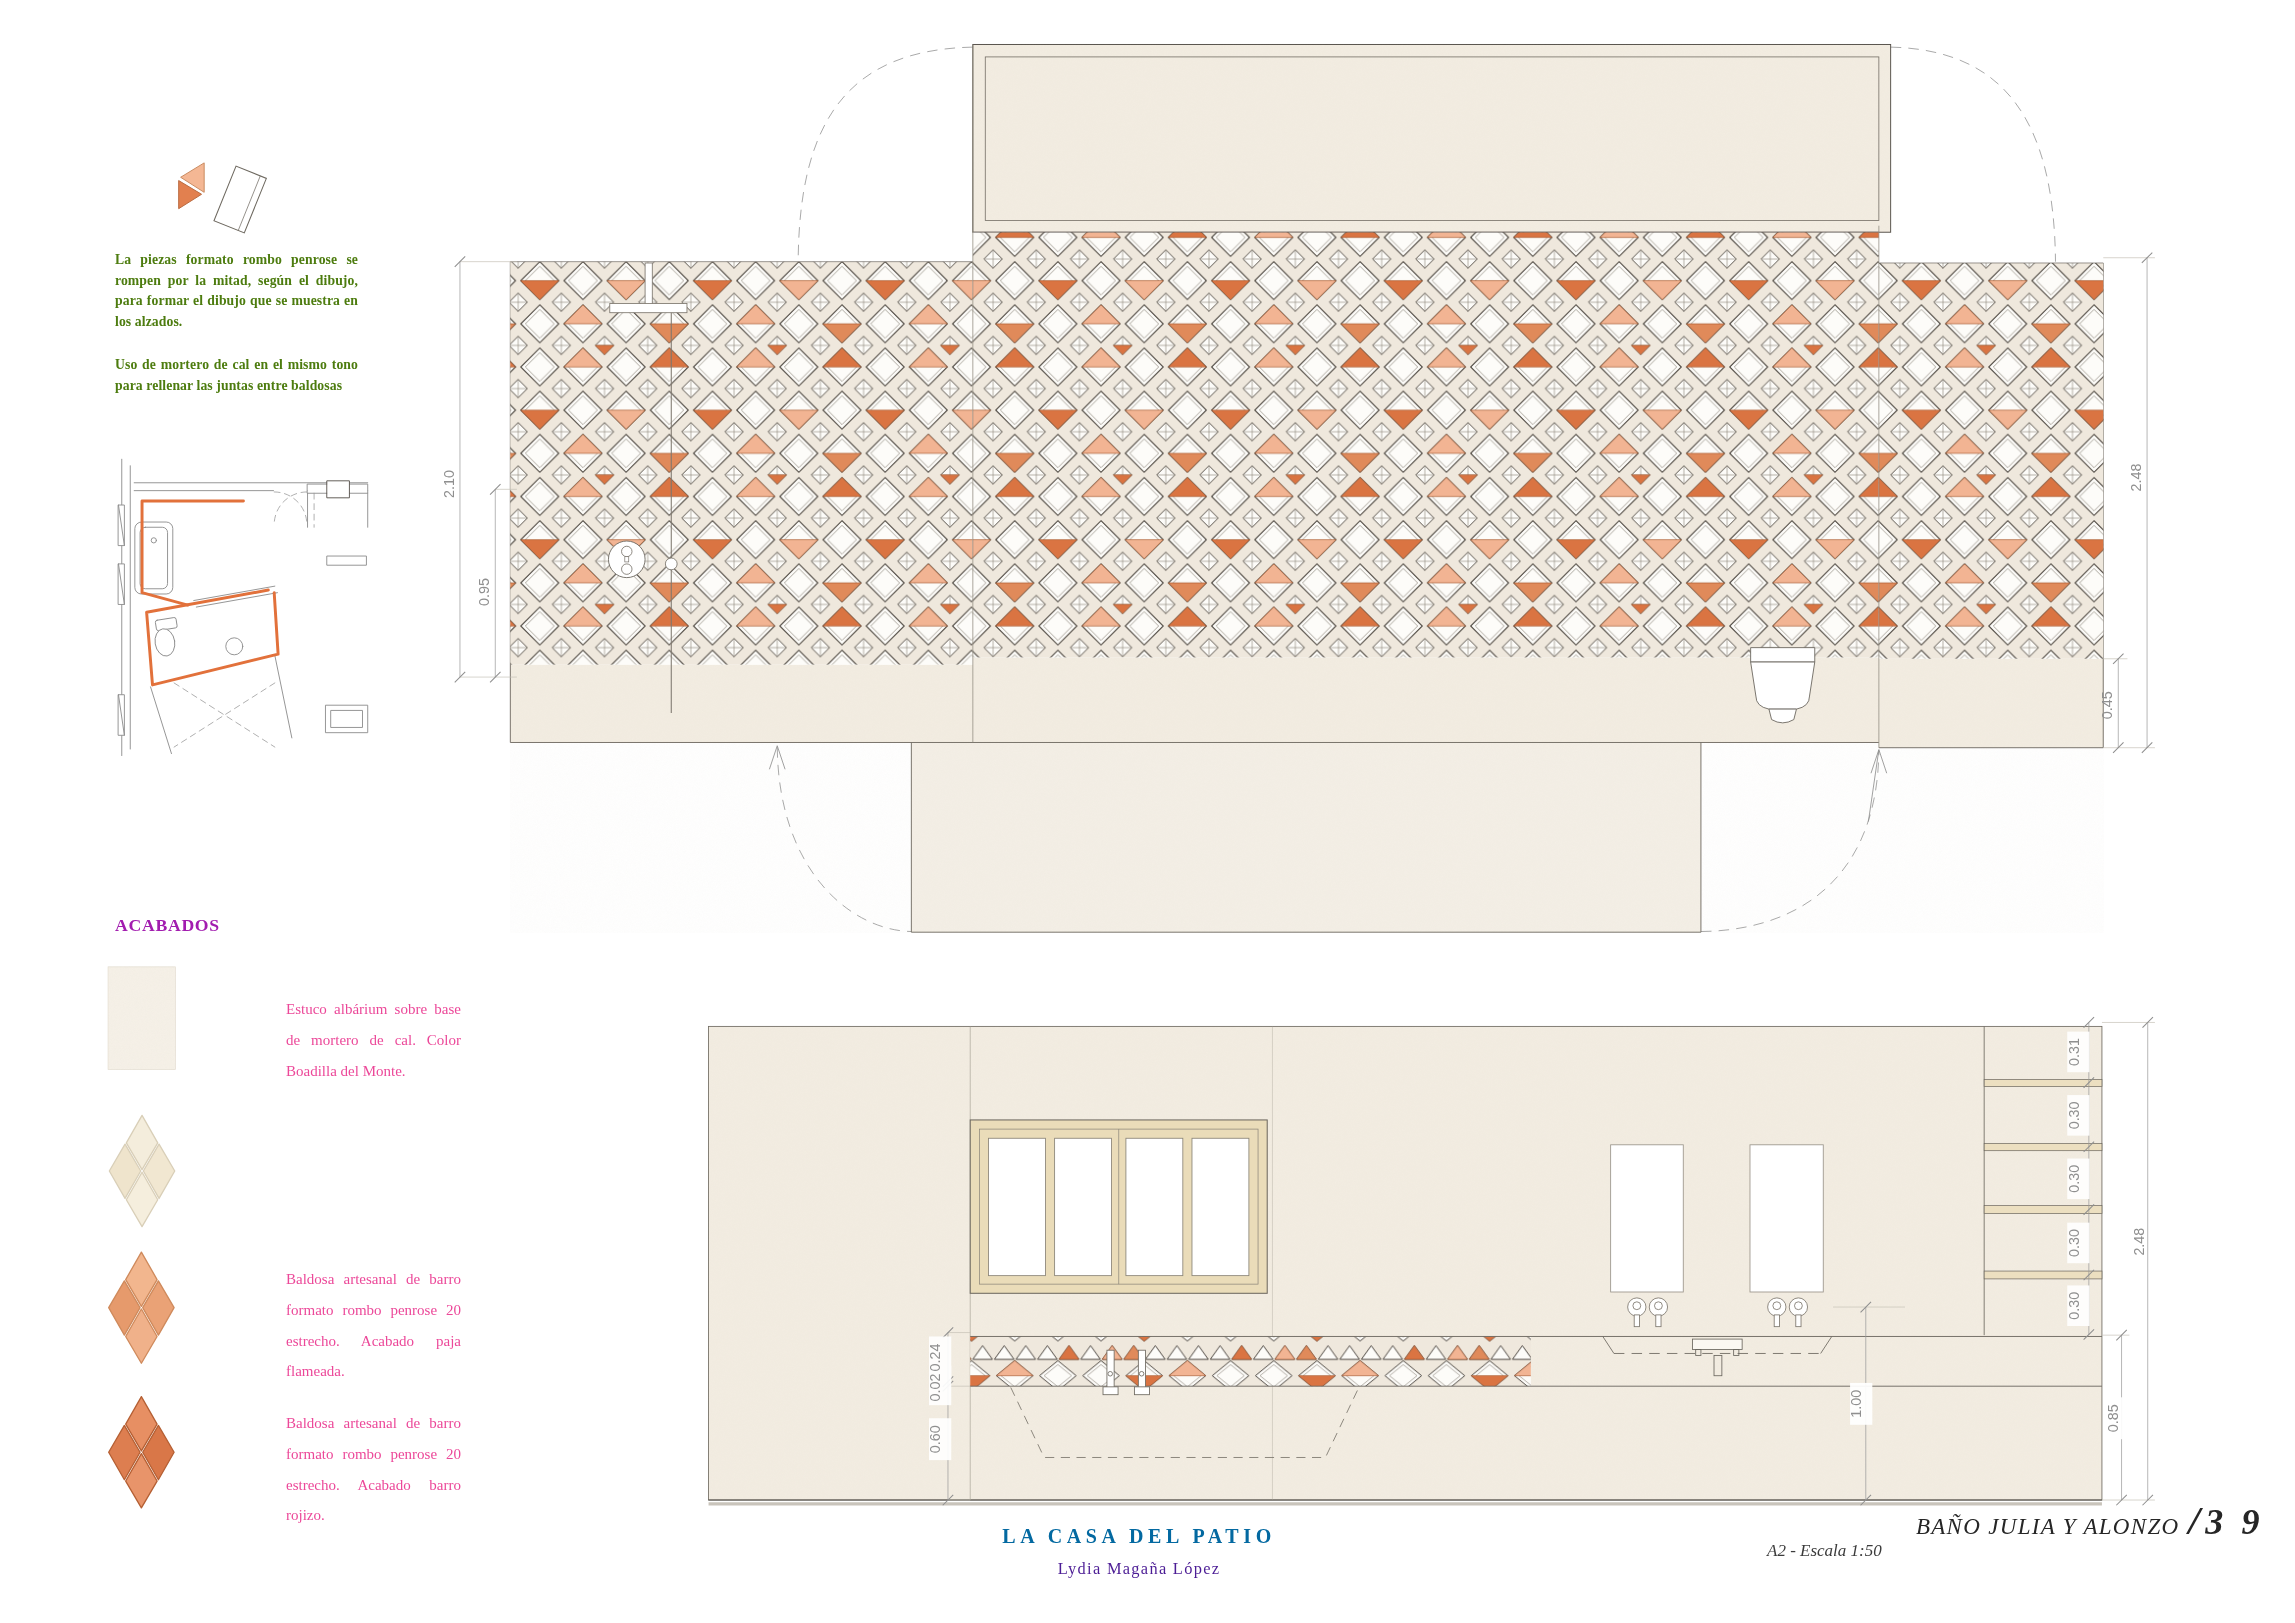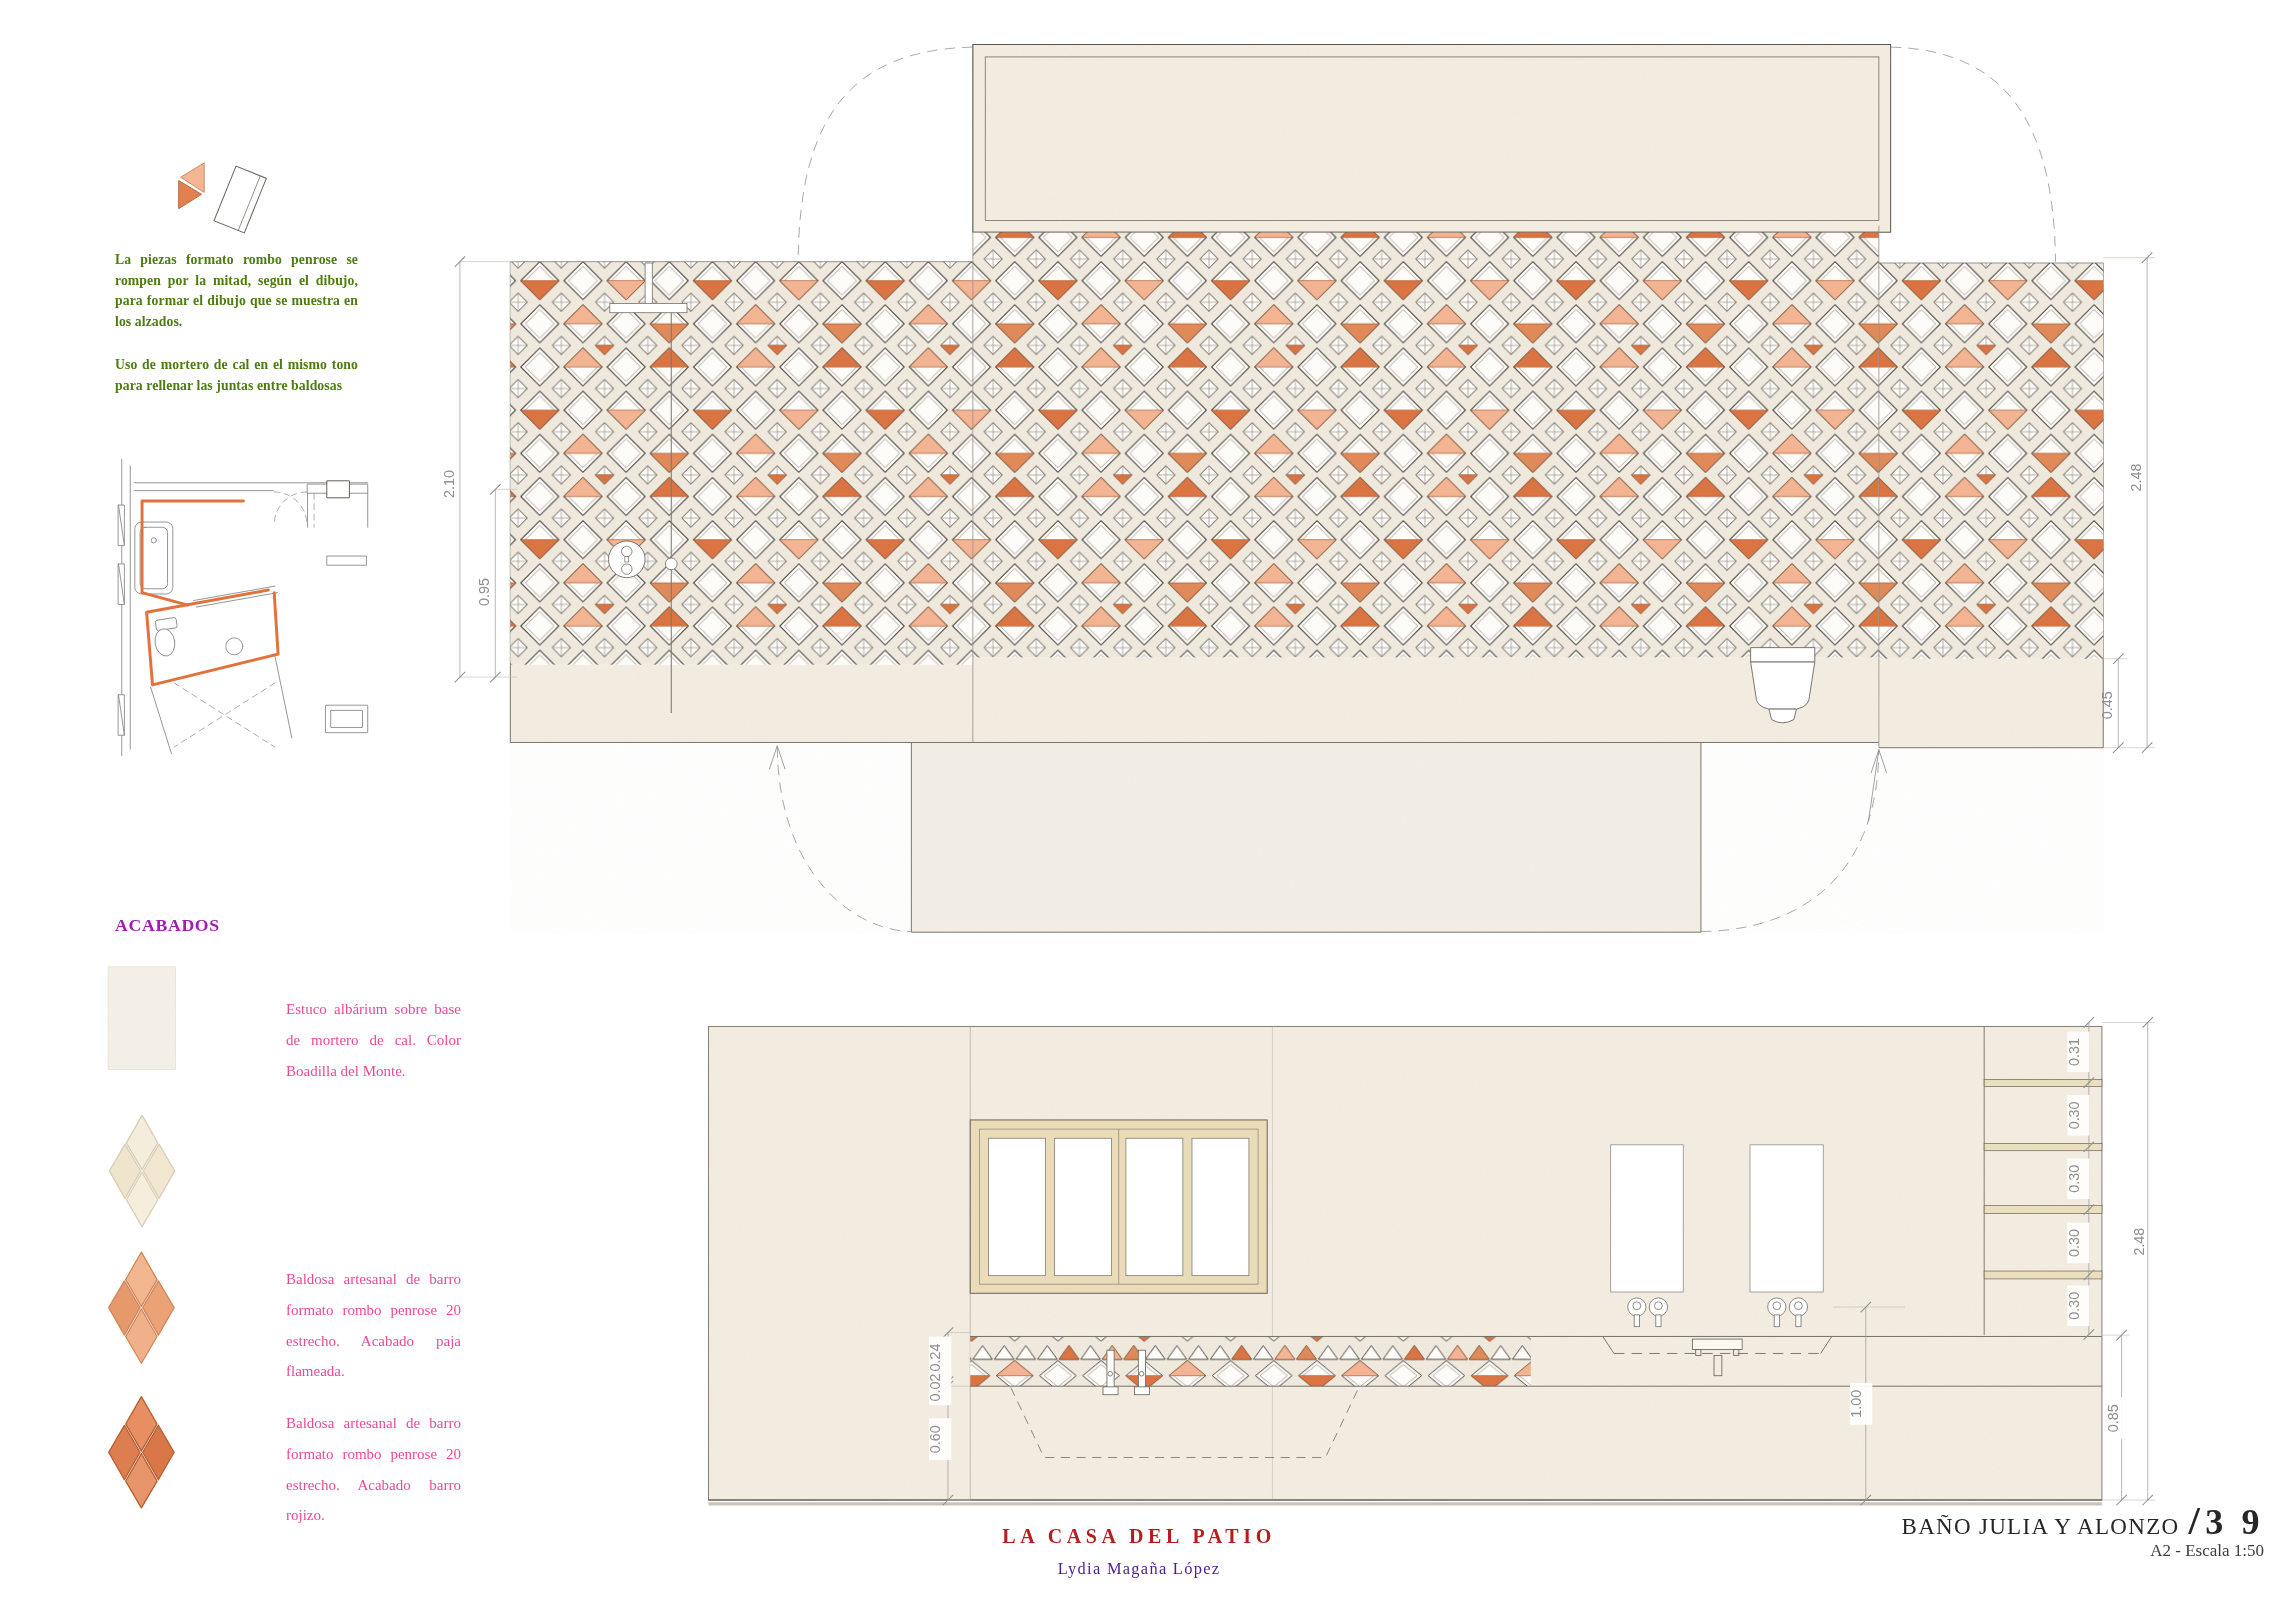--- a/index.html
+++ b/index.html
@@ -3,23 +3,23 @@
 <meta charset="utf-8">
 <style>
   html,body{margin:0;padding:0;background:#ffffff;}
   body{width:2295px;height:1623px;position:relative;font-family:"Liberation Serif",serif;color:#3d3d3d;}
   #sheet{position:absolute;inset:0;overflow:hidden;background:#ffffff;}
   svg.drawing{position:absolute;left:0;top:0;}
   .note{position:absolute;width:243px;font-weight:bold;font-size:13.7px;line-height:1.5;text-align:justify;color:#4d7c0f;letter-spacing:0.1px;}
   .acabados-title{position:absolute;left:115px;top:915px;font-weight:bold;font-size:17.7px;letter-spacing:0.7px;color:#a21caf;}
   .acab-text{position:absolute;left:286px;width:175px;font-size:15px;line-height:2.05;color:#ec4899;text-align:justify;}
   .footer-center{position:absolute;left:936px;top:1525px;width:406px;text-align:center;}
-  .footer-title{font-weight:bold;font-size:20px;letter-spacing:4.6px;color:#b91c1c;text-align:center;}
+  .footer-title{font-weight:bold;font-size:20px;letter-spacing:4.6px;color:#0369a1;text-align:center;}
   .footer-author{margin-top:10.5px;font-size:16.4px;color:#4c1d95;letter-spacing:1.3px;}
-  .footer-right{position:absolute;left:1767px;top:1502px;width:497px;text-align:right;color:#262626;}
+  .footer-right{position:absolute;left:1767px;top:1502px;width:497px;color:#262626;font-style:italic;}
   .fr-line1{display:flex;justify-content:flex-end;align-items:baseline;}
   .fr-sheet{font-size:23px;letter-spacing:1.3px;}
   .fr-slash{font-size:41px;font-weight:bold;margin:0 5.2px 0 9.2px;line-height:.9;}
   .fr-num{font-size:36px;font-weight:bold;letter-spacing:4.6px;line-height:.9;}
   .fr-scale{font-size:17px;margin-top:1.3px;color:#3c3c3c;}
 </style>
 </head>
 <body>
 
 <div id="sheet">

